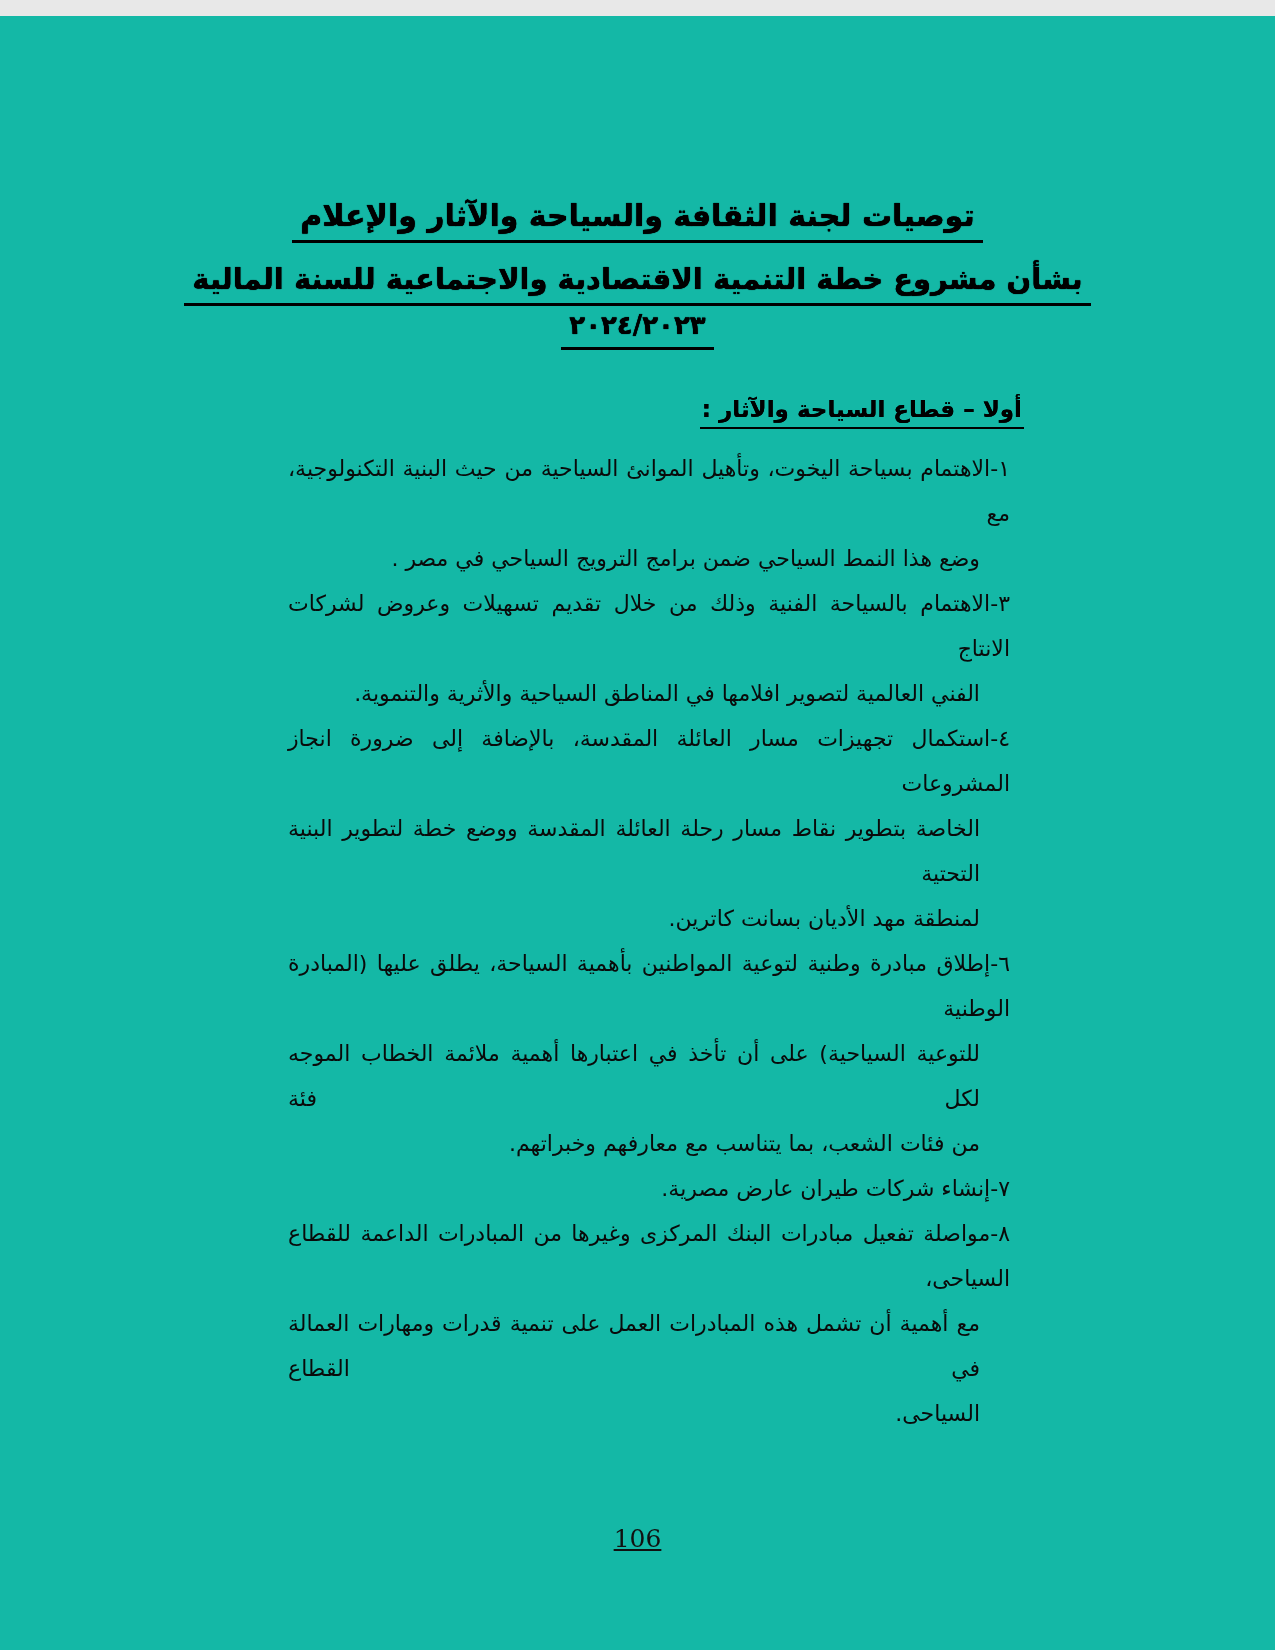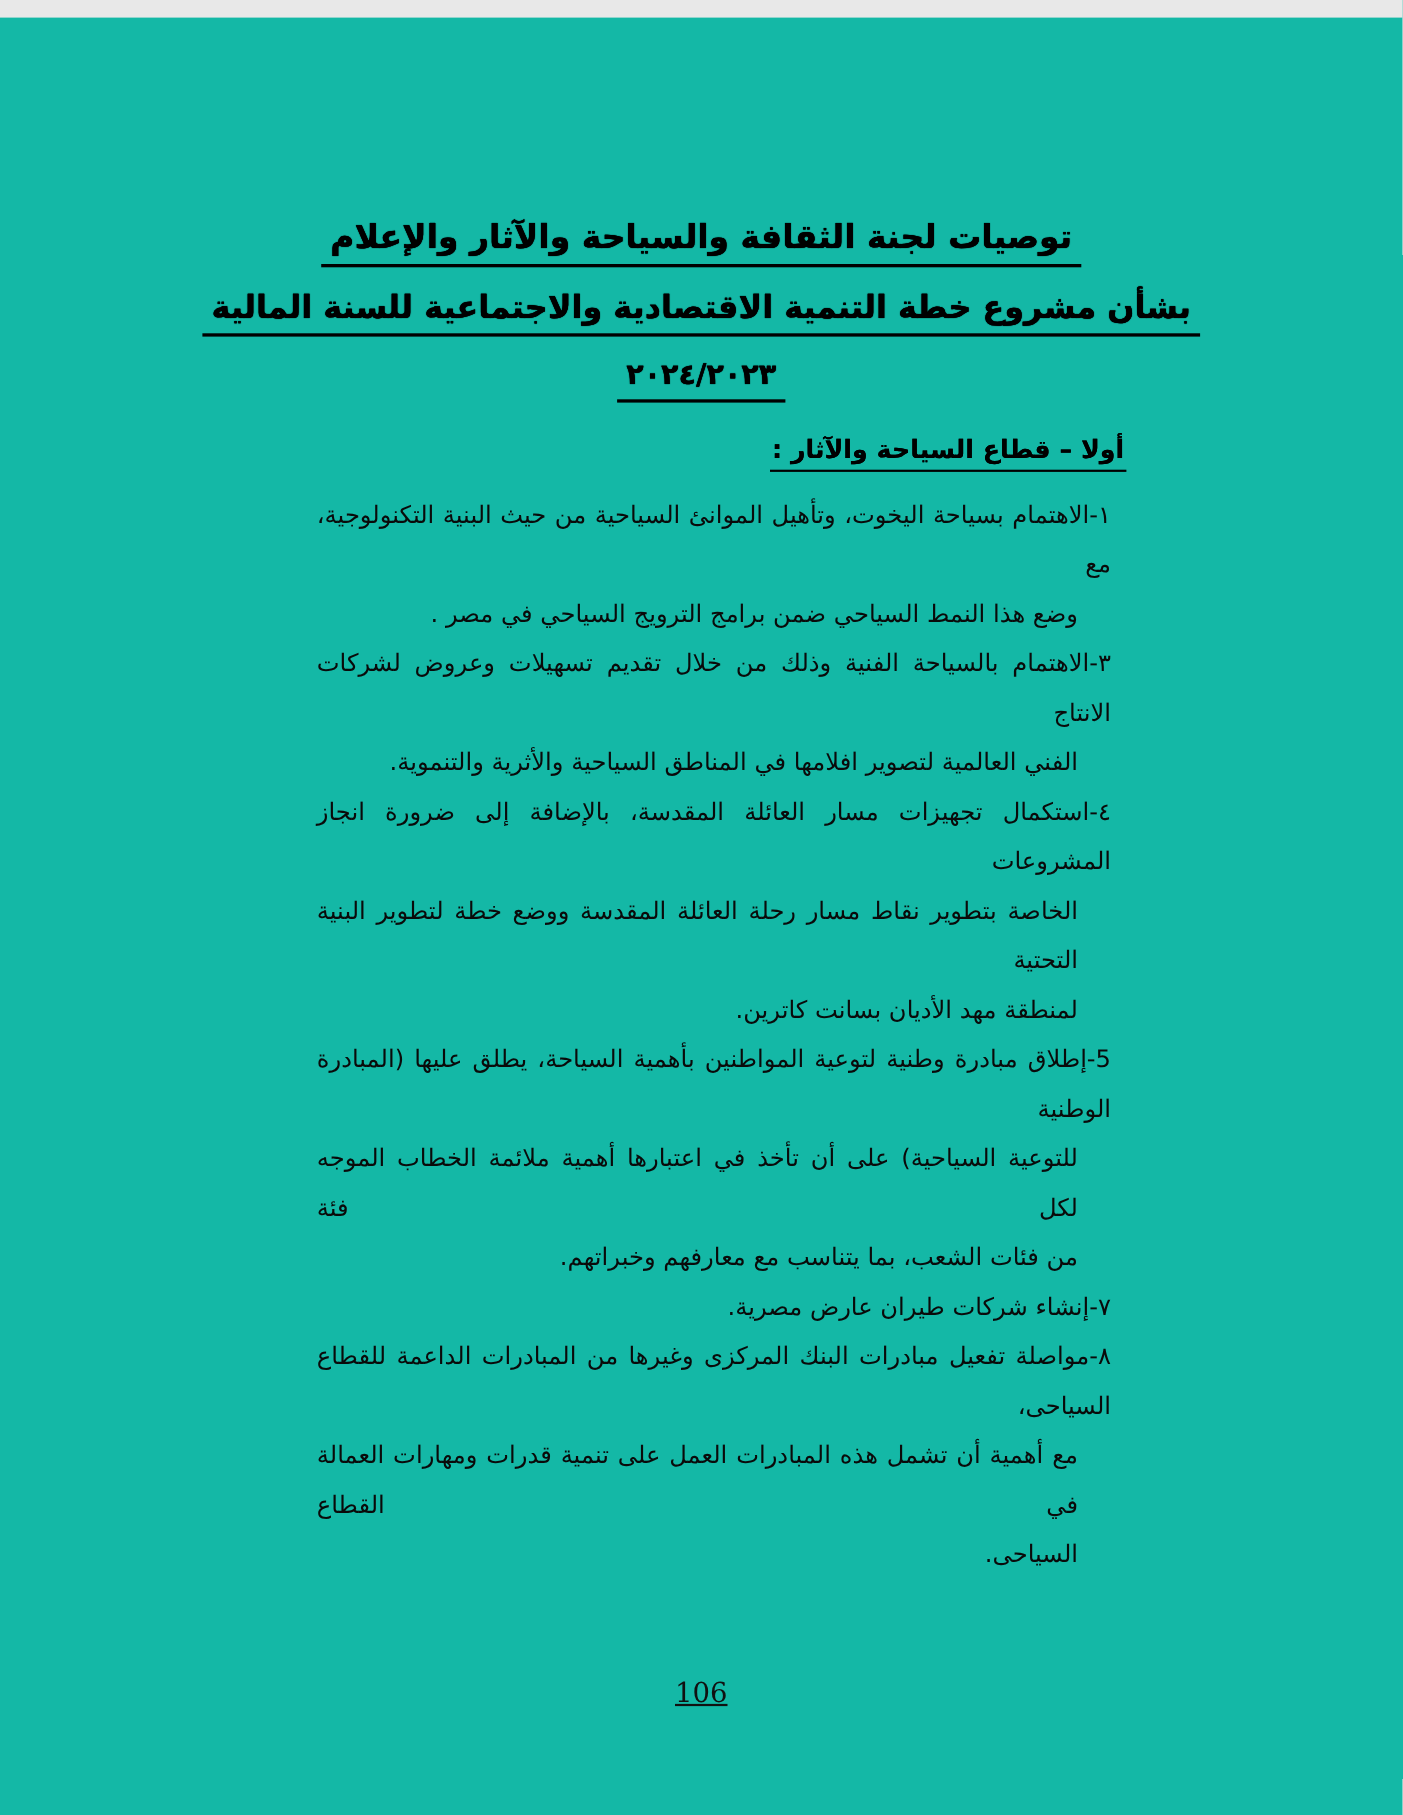--- a/index.html
+++ b/index.html
@@ -14,21 +14,21 @@
   }
   
   .title-line {
     position:absolute; left:0; width:100%;
     text-align:center; direction:rtl;
     font-weight:bold;
     text-shadow:0 0 0.7px #000, 0 0 0.7px #000;
   }
   .title-1 { top:182px; font-size:30px; }
   .title-2 { top:246px; font-size:29px; }
-  .title-3 { top:310px; font-size:26px; }
+  .title-3 { top:294px; font-size:26px; }
   .u-heavy {
     display:inline-block;
     border-bottom:3px solid #000;
     padding:0 8px 7px 8px;
   }
   
   .section-heading {
     position:absolute; top:380px; right:251px;
     direction:rtl; text-align:right;
     font-size:23px; font-weight:bold;
@@ -100,21 +100,21 @@
     </div>
 
     <div>
       <div class="line">٤-استكمال تجهيزات مسار العائلة المقدسة، بالإضافة إلى ضرورة انجاز المشروعات</div>
       <div class="line cont">الخاصة بتطوير نقاط مسار رحلة العائلة المقدسة ووضع خطة لتطوير البنية التحتية</div>
       <div class="line cont end">لمنطقة مهد الأديان بسانت كاترين.</div>
     </div>
 
 
     <div>
-      <div class="line">5-إطلاق مبادرة وطنية لتوعية المواطنين بأهمية السياحة، يطلق عليها (المبادرة الوطنية</div>
+      <div class="line">٦-إطلاق مبادرة وطنية لتوعية المواطنين بأهمية السياحة، يطلق عليها (المبادرة الوطنية</div>
       <div class="line cont">للتوعية السياحية) على أن تأخذ في اعتبارها أهمية ملائمة الخطاب الموجه لكل فئة</div>
       <div class="line cont end">من فئات الشعب، بما يتناسب مع معارفهم وخبراتهم.</div>
     </div>
 
     <div>
       <div class="line end">٧-إنشاء شركات طيران عارض مصرية.</div>
     </div>
 
     <div>
       <div class="line">٨-مواصلة تفعيل مبادرات البنك المركزى وغيرها من المبادرات الداعمة للقطاع السياحى،</div>

